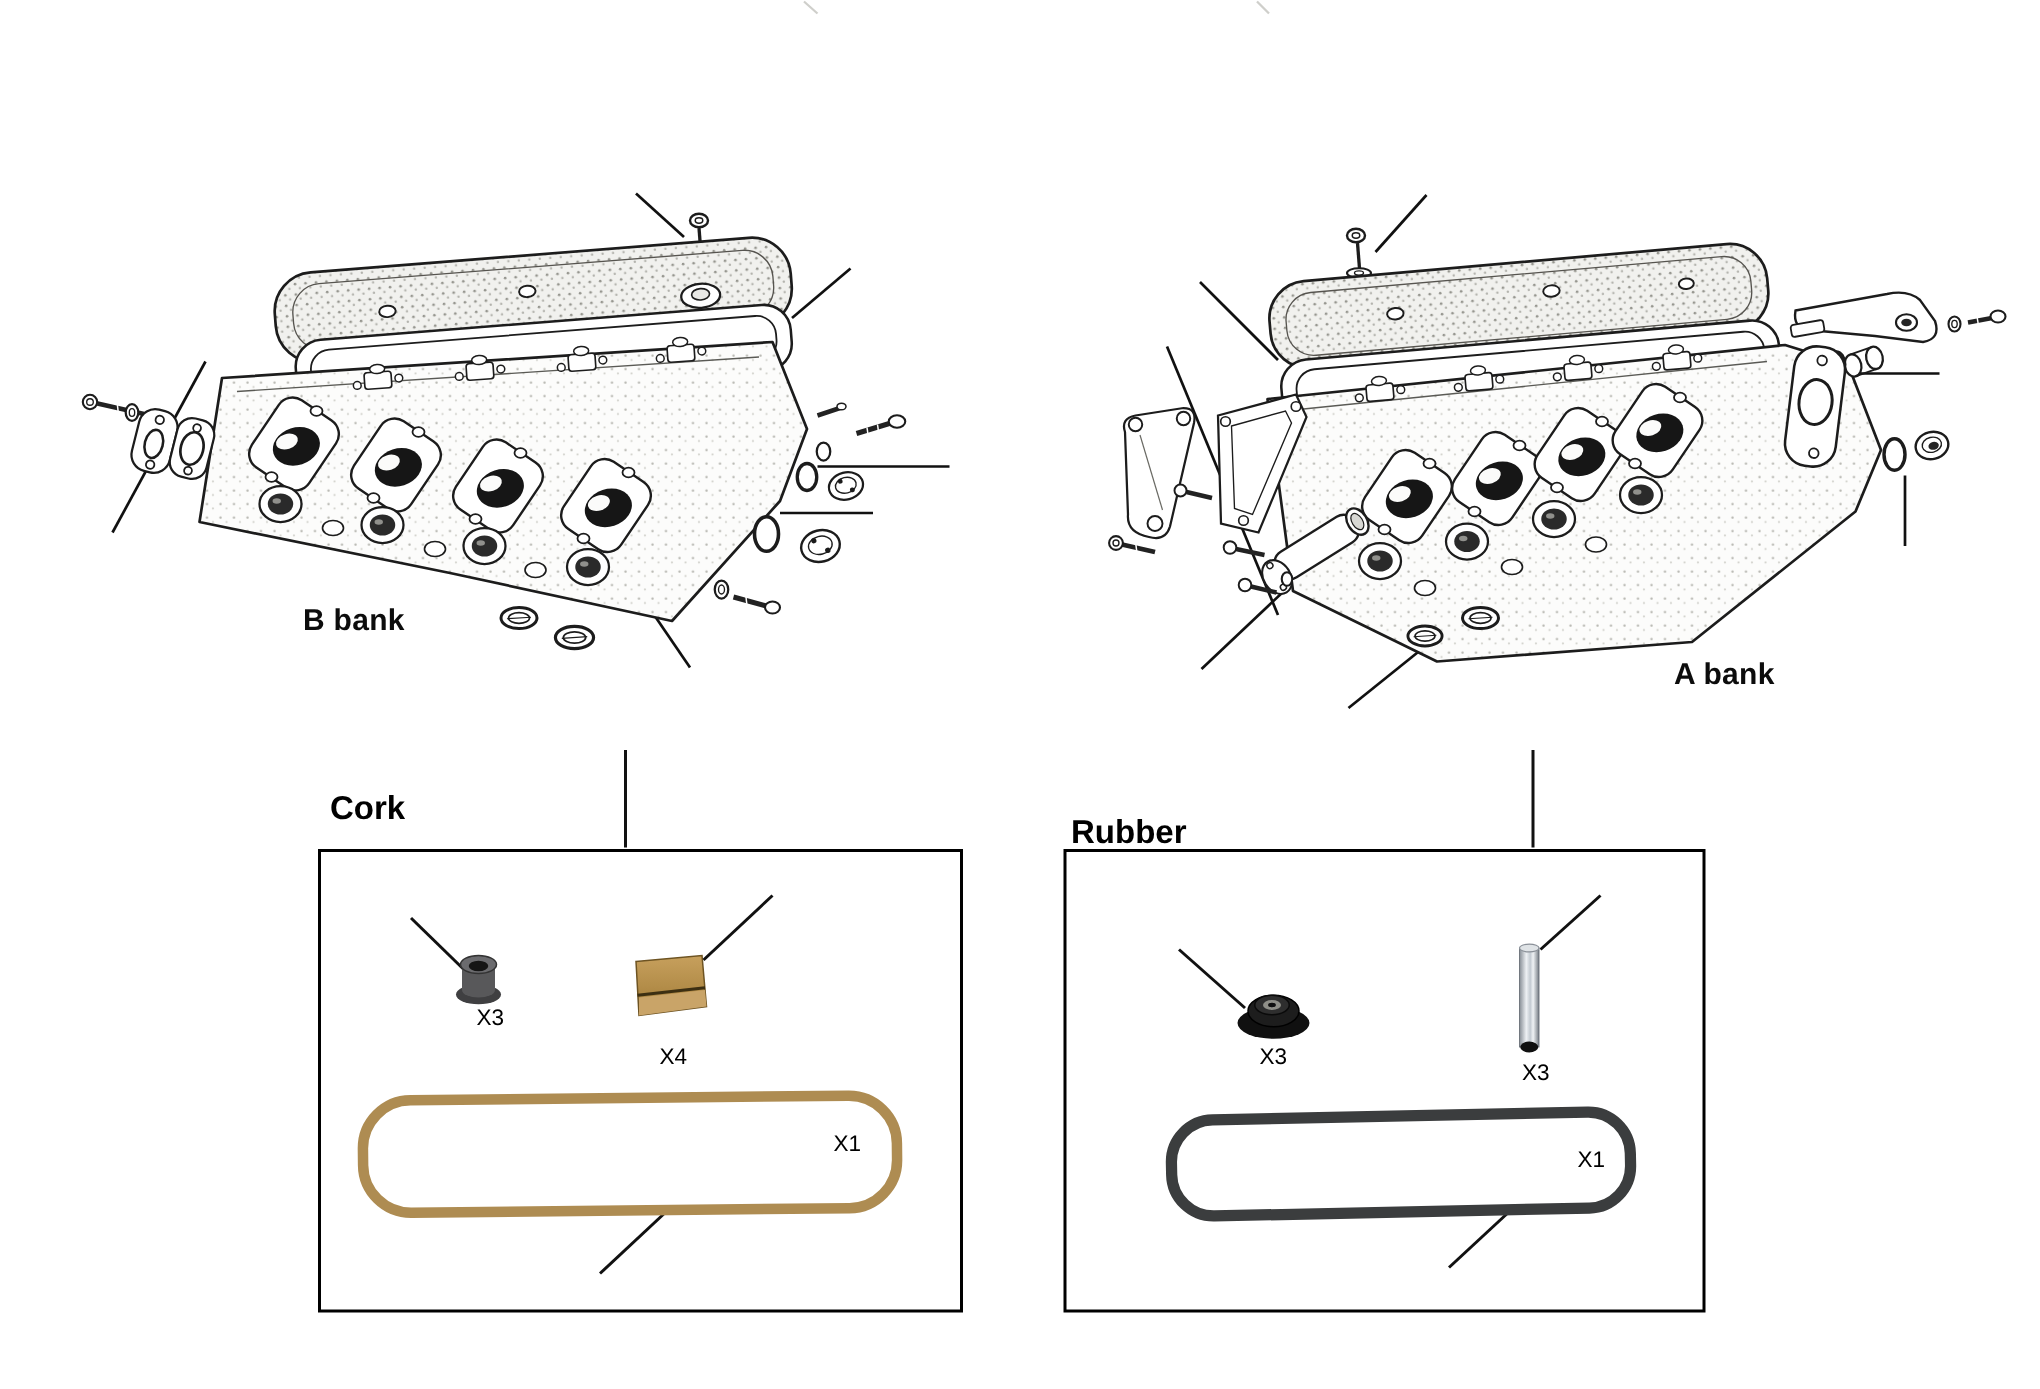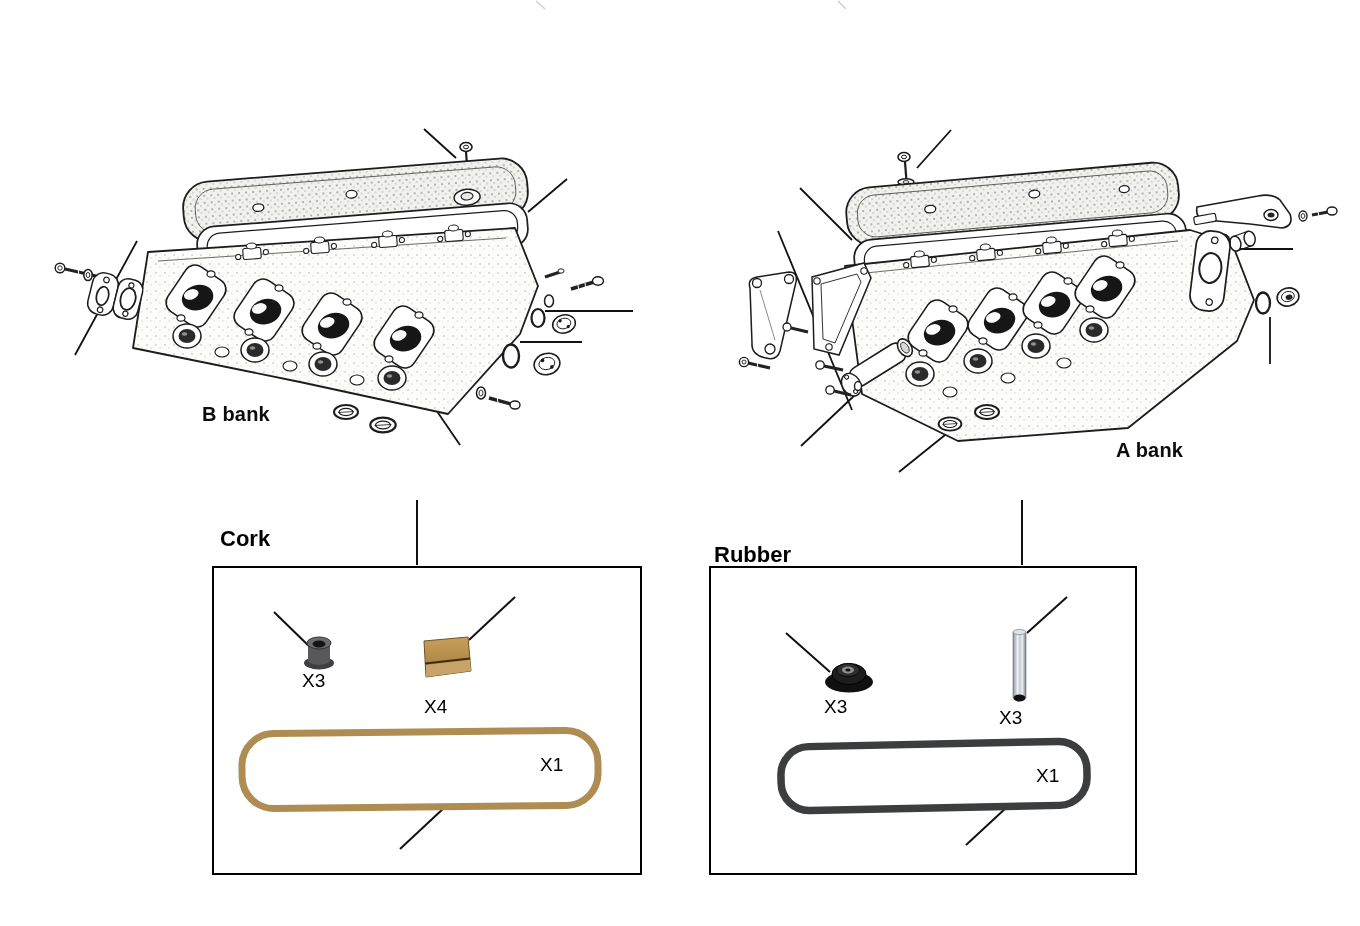--- a/index.html
+++ b/index.html
@@ -10,21 +10,21 @@
   .bank-label{position:absolute;font-weight:bold;font-size:20px;color:#0c0c0c;letter-spacing:.2px;}
   #b-bank-label{left:202px;top:403px;}
   #a-bank-label{left:1116px;top:395px;margin-top:44px;}
   .panel-title{position:absolute;font-weight:bold;font-size:22px;color:#000;}
   #cork-title{left:220px;top:526px;}
   #rubber-title{left:714px;top:542px;}
   .panel{position:absolute;border:2px solid #000;background:#fff;}
   #cork-panel{left:212px;top:566px;width:426px;height:305px;}
   #rubber-panel{left:709px;top:566px;width:424px;height:305px;}
   .panel svg{position:absolute;left:0;top:0;}
-  .qty{position:absolute;font-size:19px;font-weight:400;color:#000;width:34px;text-align:left;}
+  .qty{position:absolute;font-size:15px;font-weight:400;color:#000;width:34px;text-align:right;}
   
   #cork-qty-grommet{left:88px;top:102px;}
   #cork-qty-block{left:210px;top:128px;}
   #cork-qty-gasket{left:326px;top:186px;}
   
   #rubber-qty-grommet{left:113px;top:128px;}
   #rubber-qty-sleeve{left:288px;top:139px;}
   #rubber-qty-gasket{left:325px;top:197px;}
 </style>
 </head>

